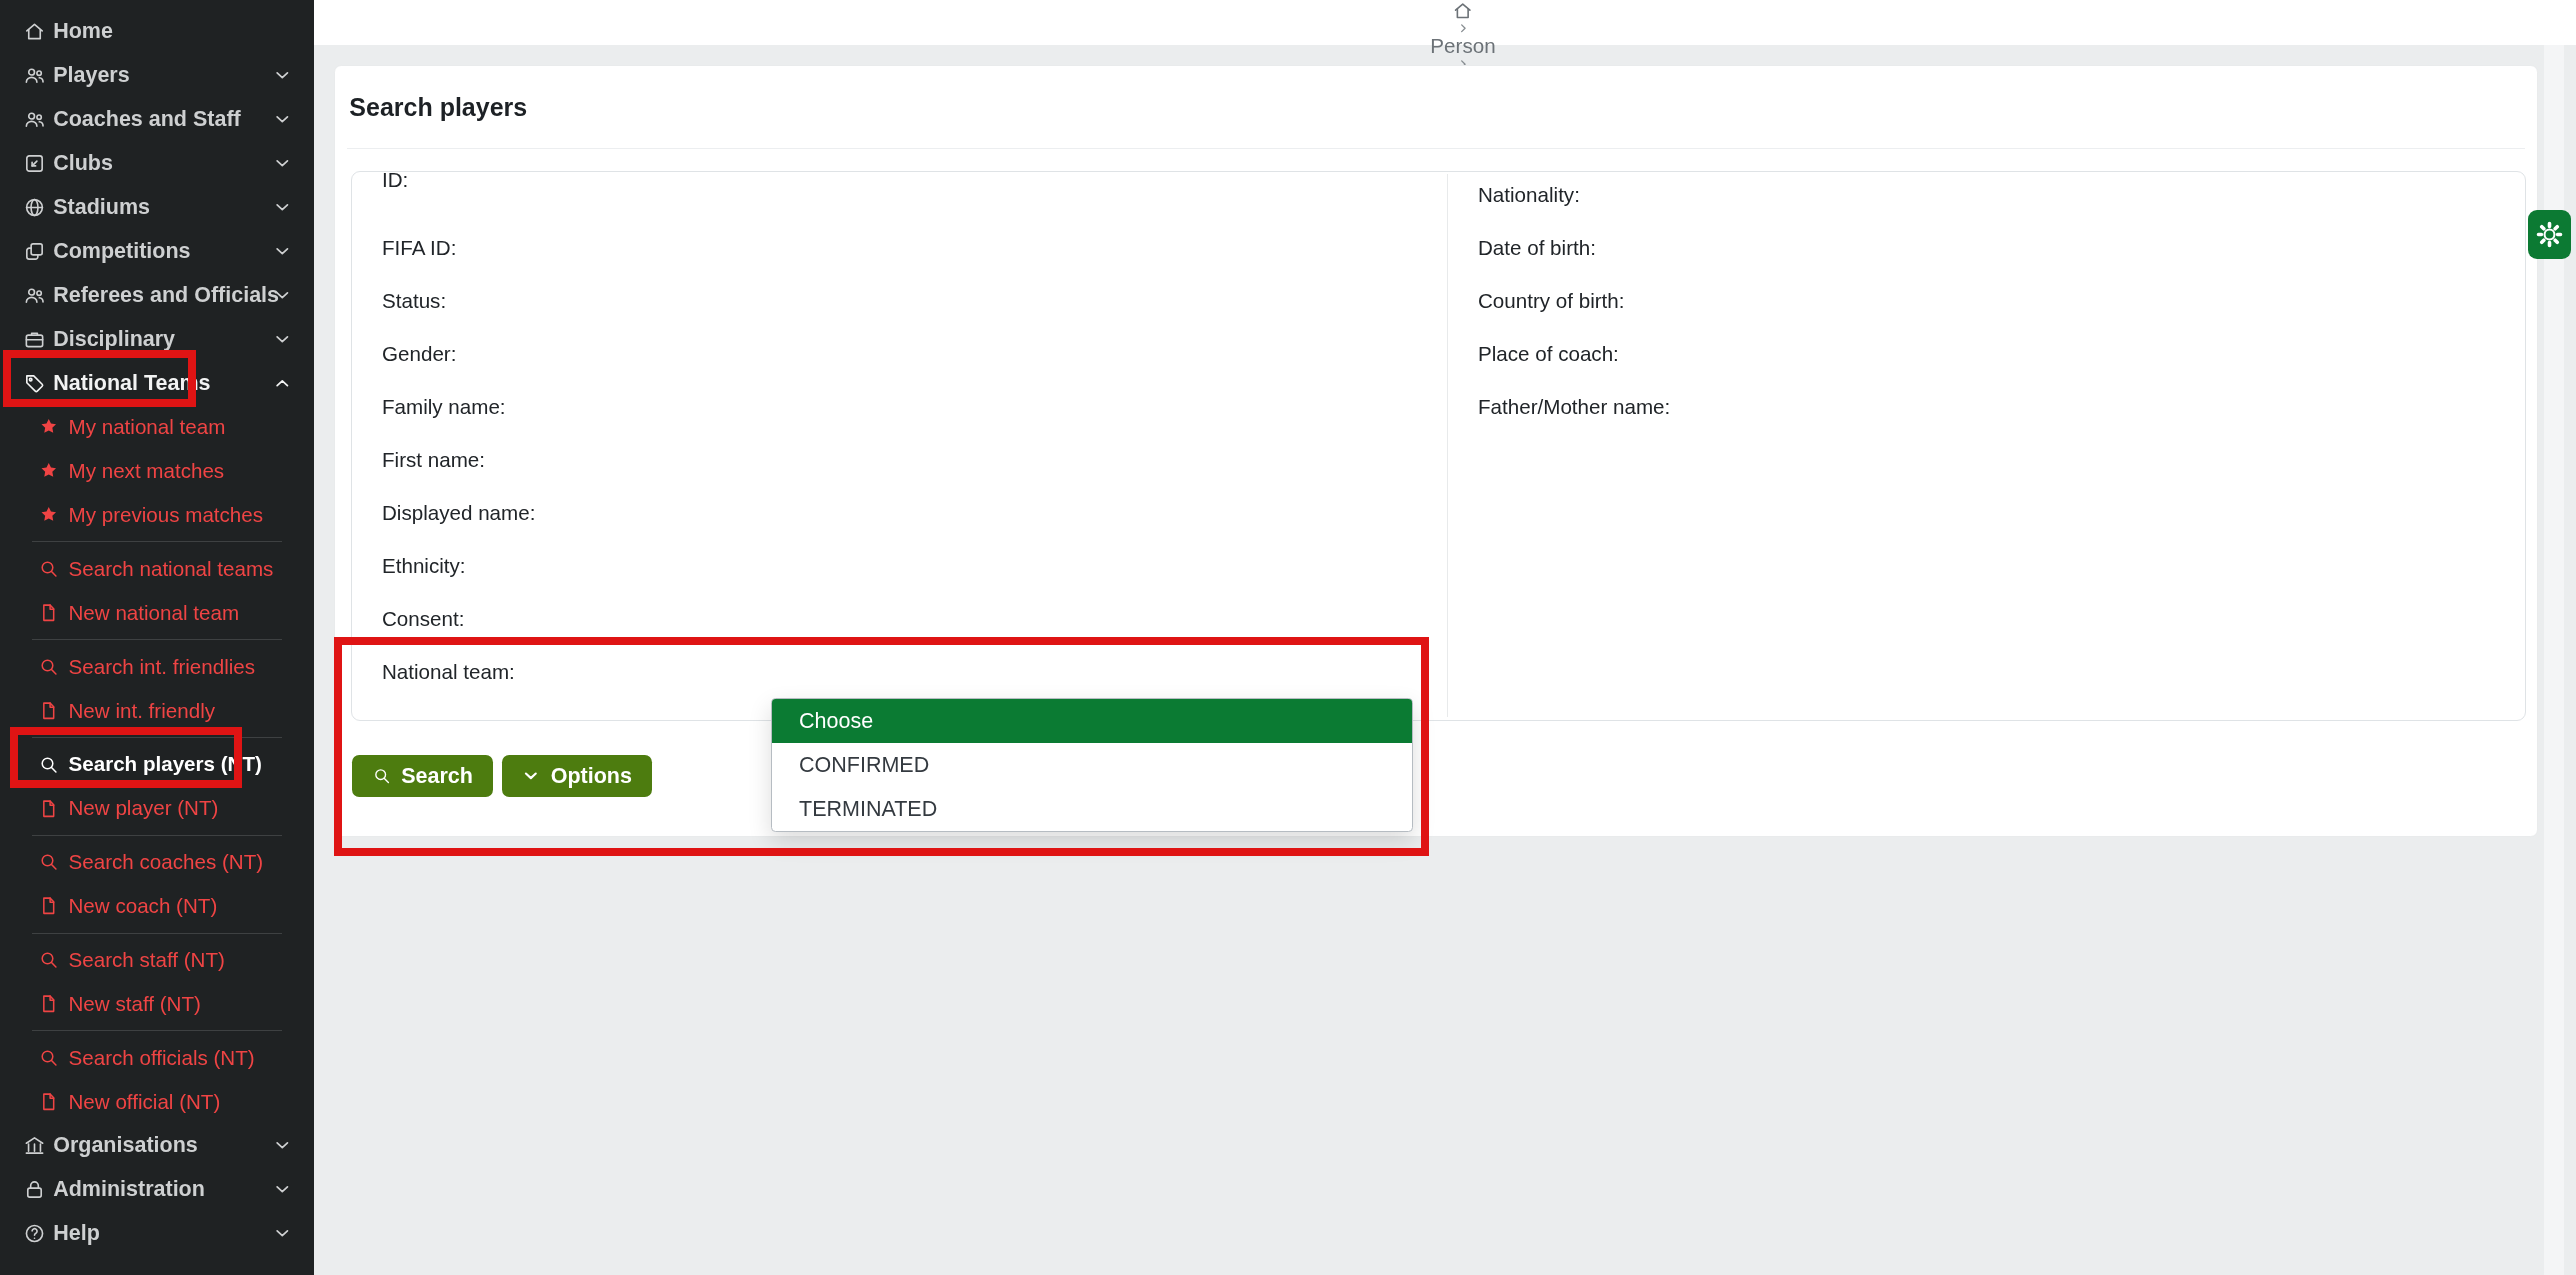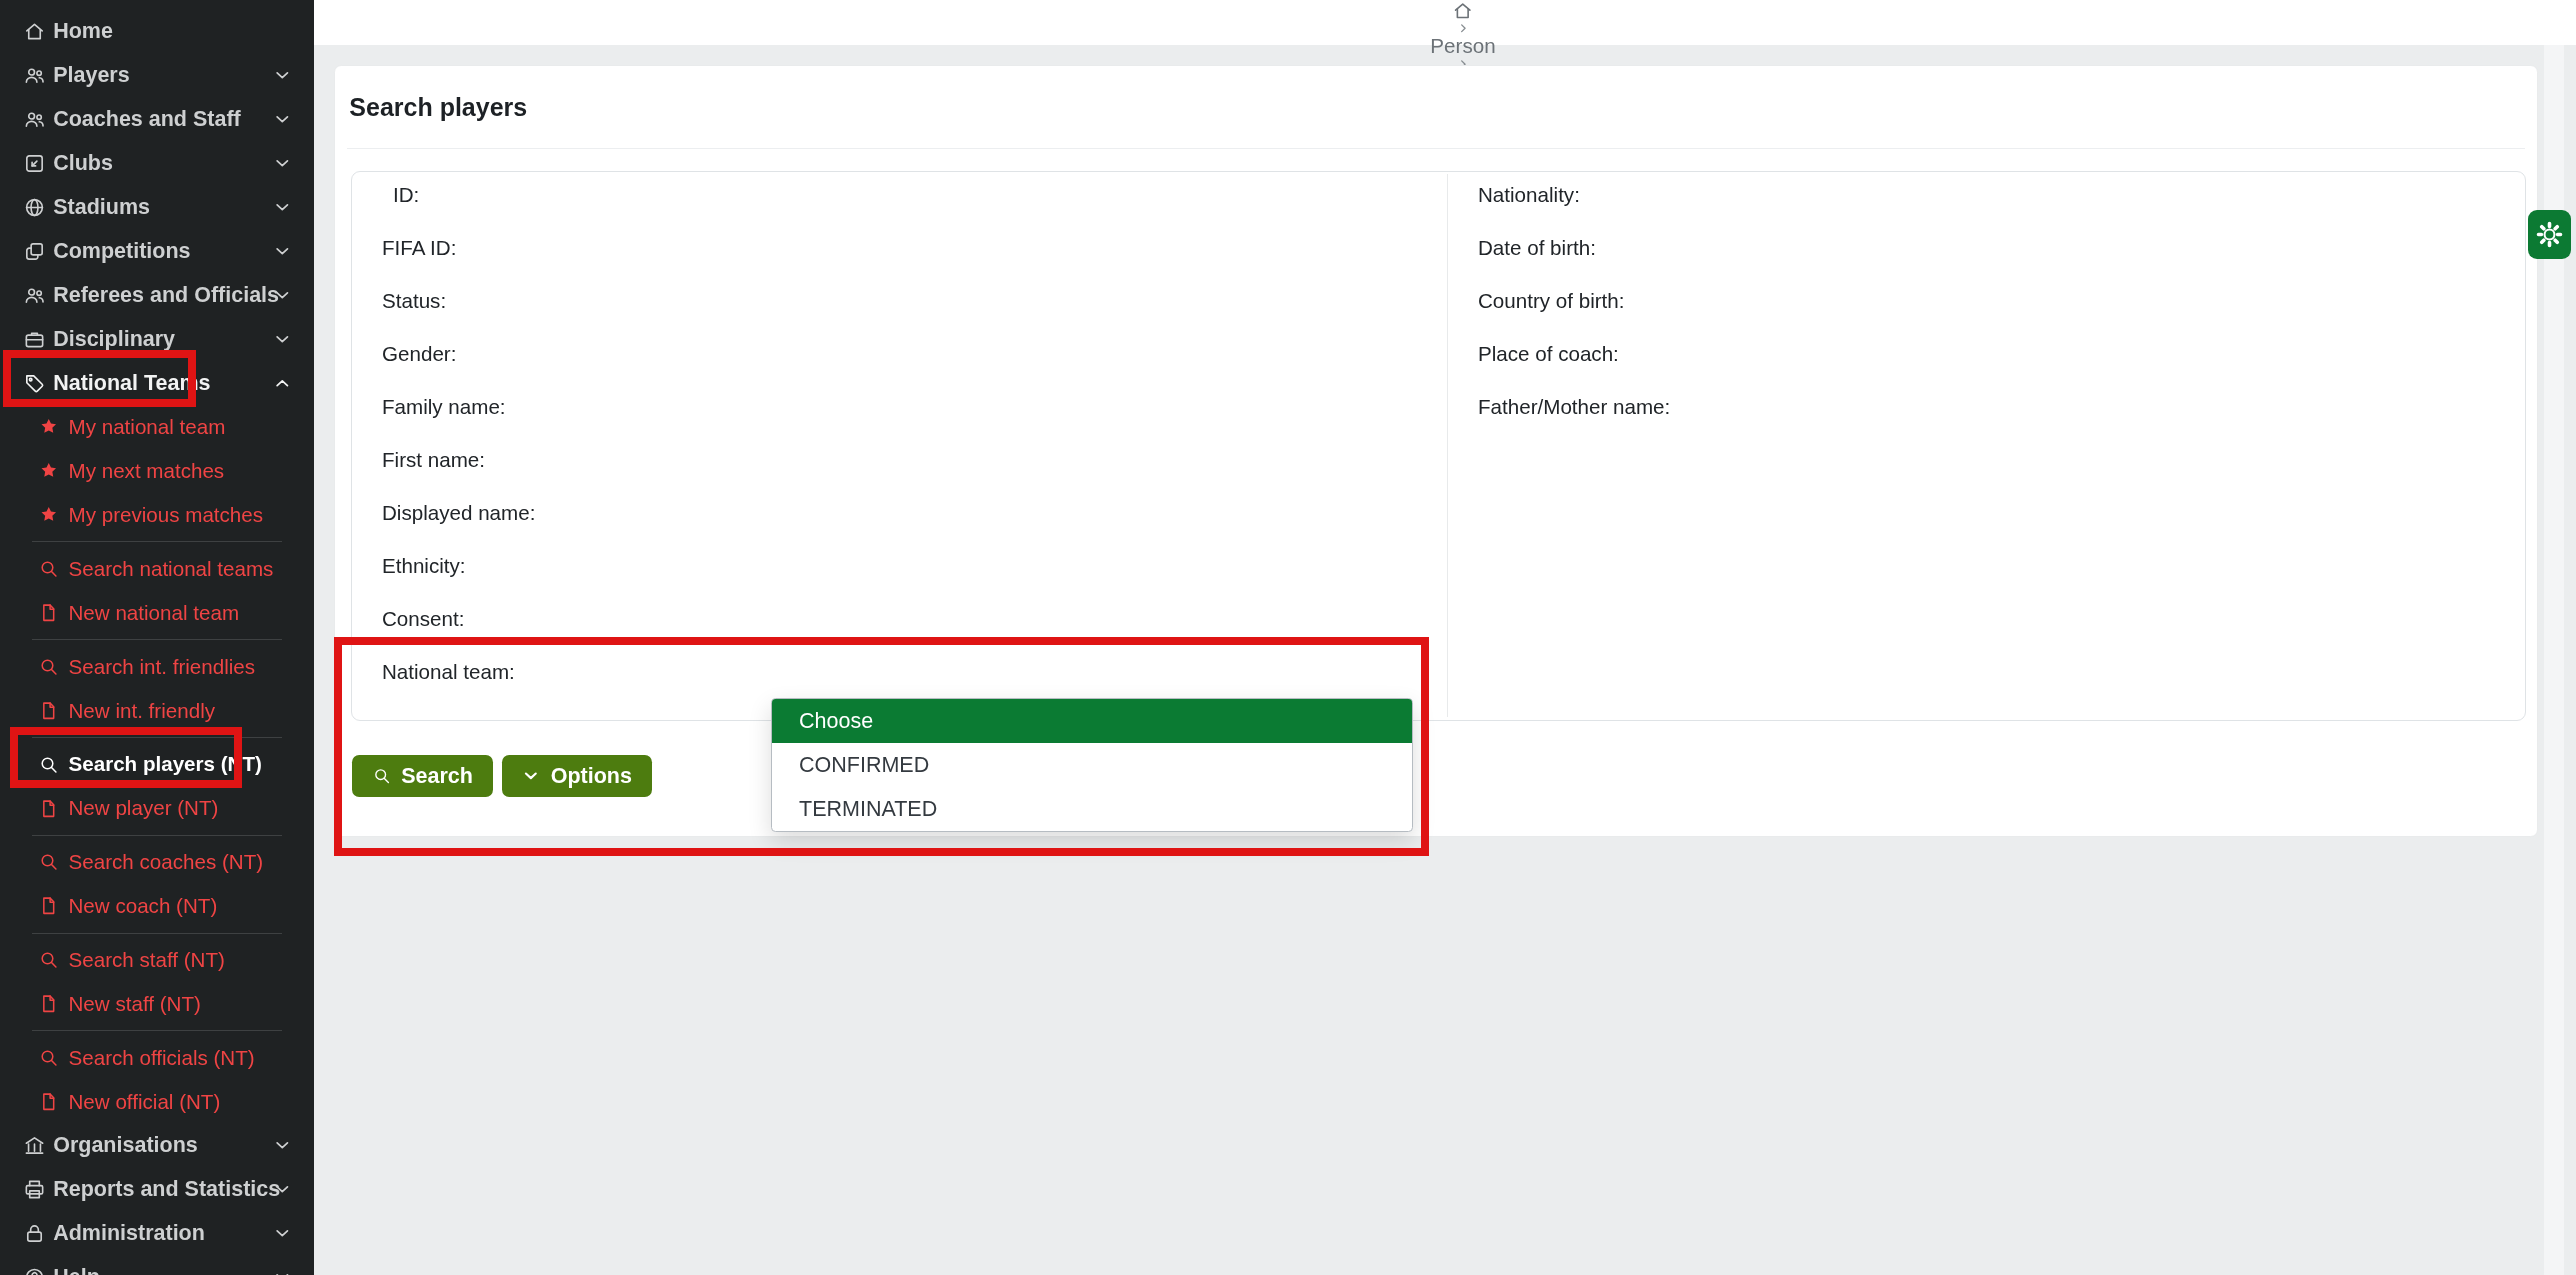--- a/index.html
+++ b/index.html
@@ -350,35 +350,20 @@
       </div>
       <div class="nav-item nav-top">
         <span class="nav-icon">
           <svg viewBox="0 0 24 24" fill="none" stroke="currentColor" stroke-width="1.7" stroke-linecap="round" stroke-linejoin="round">
             <path d="M3.5 9.6 12 4l8.5 5.6"></path>
             <path d="M5.8 10.5v7.5M12 10.5v7.5M18.2 10.5v7.5"></path>
             <path d="M3.5 20h17"></path>
           </svg>
         </span>
         <span>Organisations</span>
-        <span class="nav-chevron">
-          <svg viewBox="0 0 24 24" fill="none" stroke="currentColor" stroke-width="2" stroke-linecap="round" stroke-linejoin="round">
-            <path d="m6 9.2 6 5.6 6-5.6"></path>
-          </svg>
-        </span>
-      </div>
-      <div class="nav-item nav-top">
-        <span class="nav-icon">
-          <svg viewBox="0 0 24 24" fill="none" stroke="currentColor" stroke-width="1.7" stroke-linecap="round" stroke-linejoin="round">
-            <path d="M7 8V3.5h10V8"></path>
-            <rect x="3.5" y="8" width="17" height="8.5" rx="1.5"></rect>
-            <rect x="7" y="13.5" width="10" height="7"></rect>
-          </svg>
-        </span>
-        <span>Reports and Statistics</span>
         <span class="nav-chevron">
           <svg viewBox="0 0 24 24" fill="none" stroke="currentColor" stroke-width="2" stroke-linecap="round" stroke-linejoin="round">
             <path d="m6 9.2 6 5.6 6-5.6"></path>
           </svg>
         </span>
       </div>
       <div class="nav-item nav-top">
         <span class="nav-icon">
           <svg viewBox="0 0 24 24" fill="none" stroke="currentColor" stroke-width="1.7" stroke-linecap="round" stroke-linejoin="round">
             <rect x="5" y="10.5" width="14" height="9.5" rx="2"></rect>
@@ -429,21 +414,21 @@
       </span>
     <span class="crumb">Search players</span>
   </div>
 
   <main id="panel">
     <div id="panel-title">Search players</div>
     <div id="title-rule"></div>
     <div id="fieldset"></div>
     <div id="col-divider"></div>
     <div id="form-area">
-        <div class="frow" style="top: 109px; margin-left: 11px;">
+        <div class="frow" style="top: 94px;">
           <span class="flabel left">ID:</span>
         </div>
         <div class="frow" style="top: 162px;">
           <span class="flabel left">FIFA ID:</span>
         </div>
         <div class="frow" style="top: 215px;">
           <span class="flabel left">Status:</span>
         </div>
         <div class="frow" style="top: 268px;">
           <span class="flabel left">Gender:</span>

